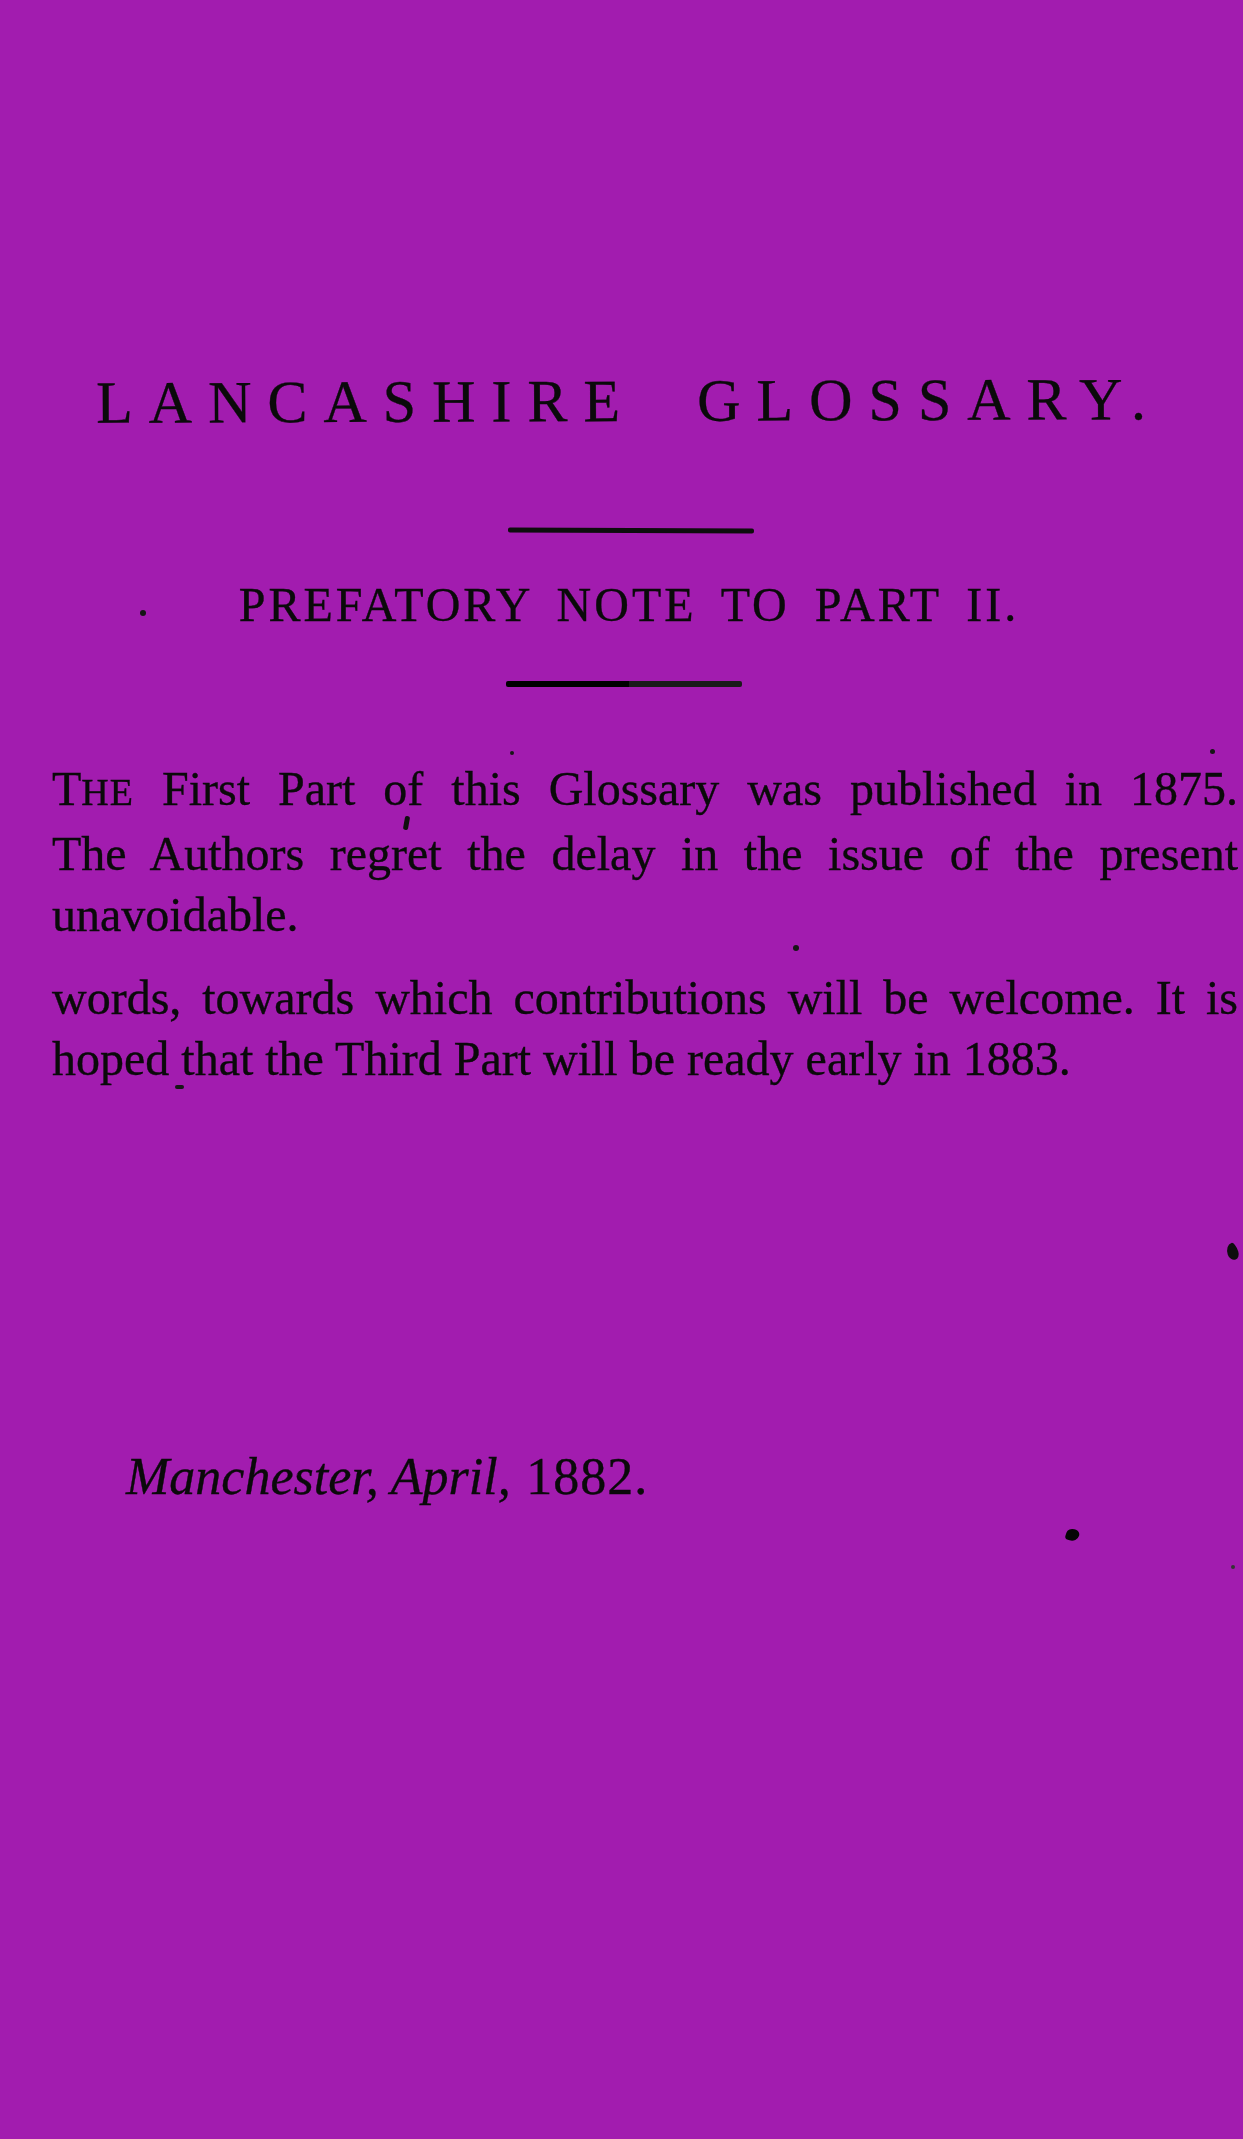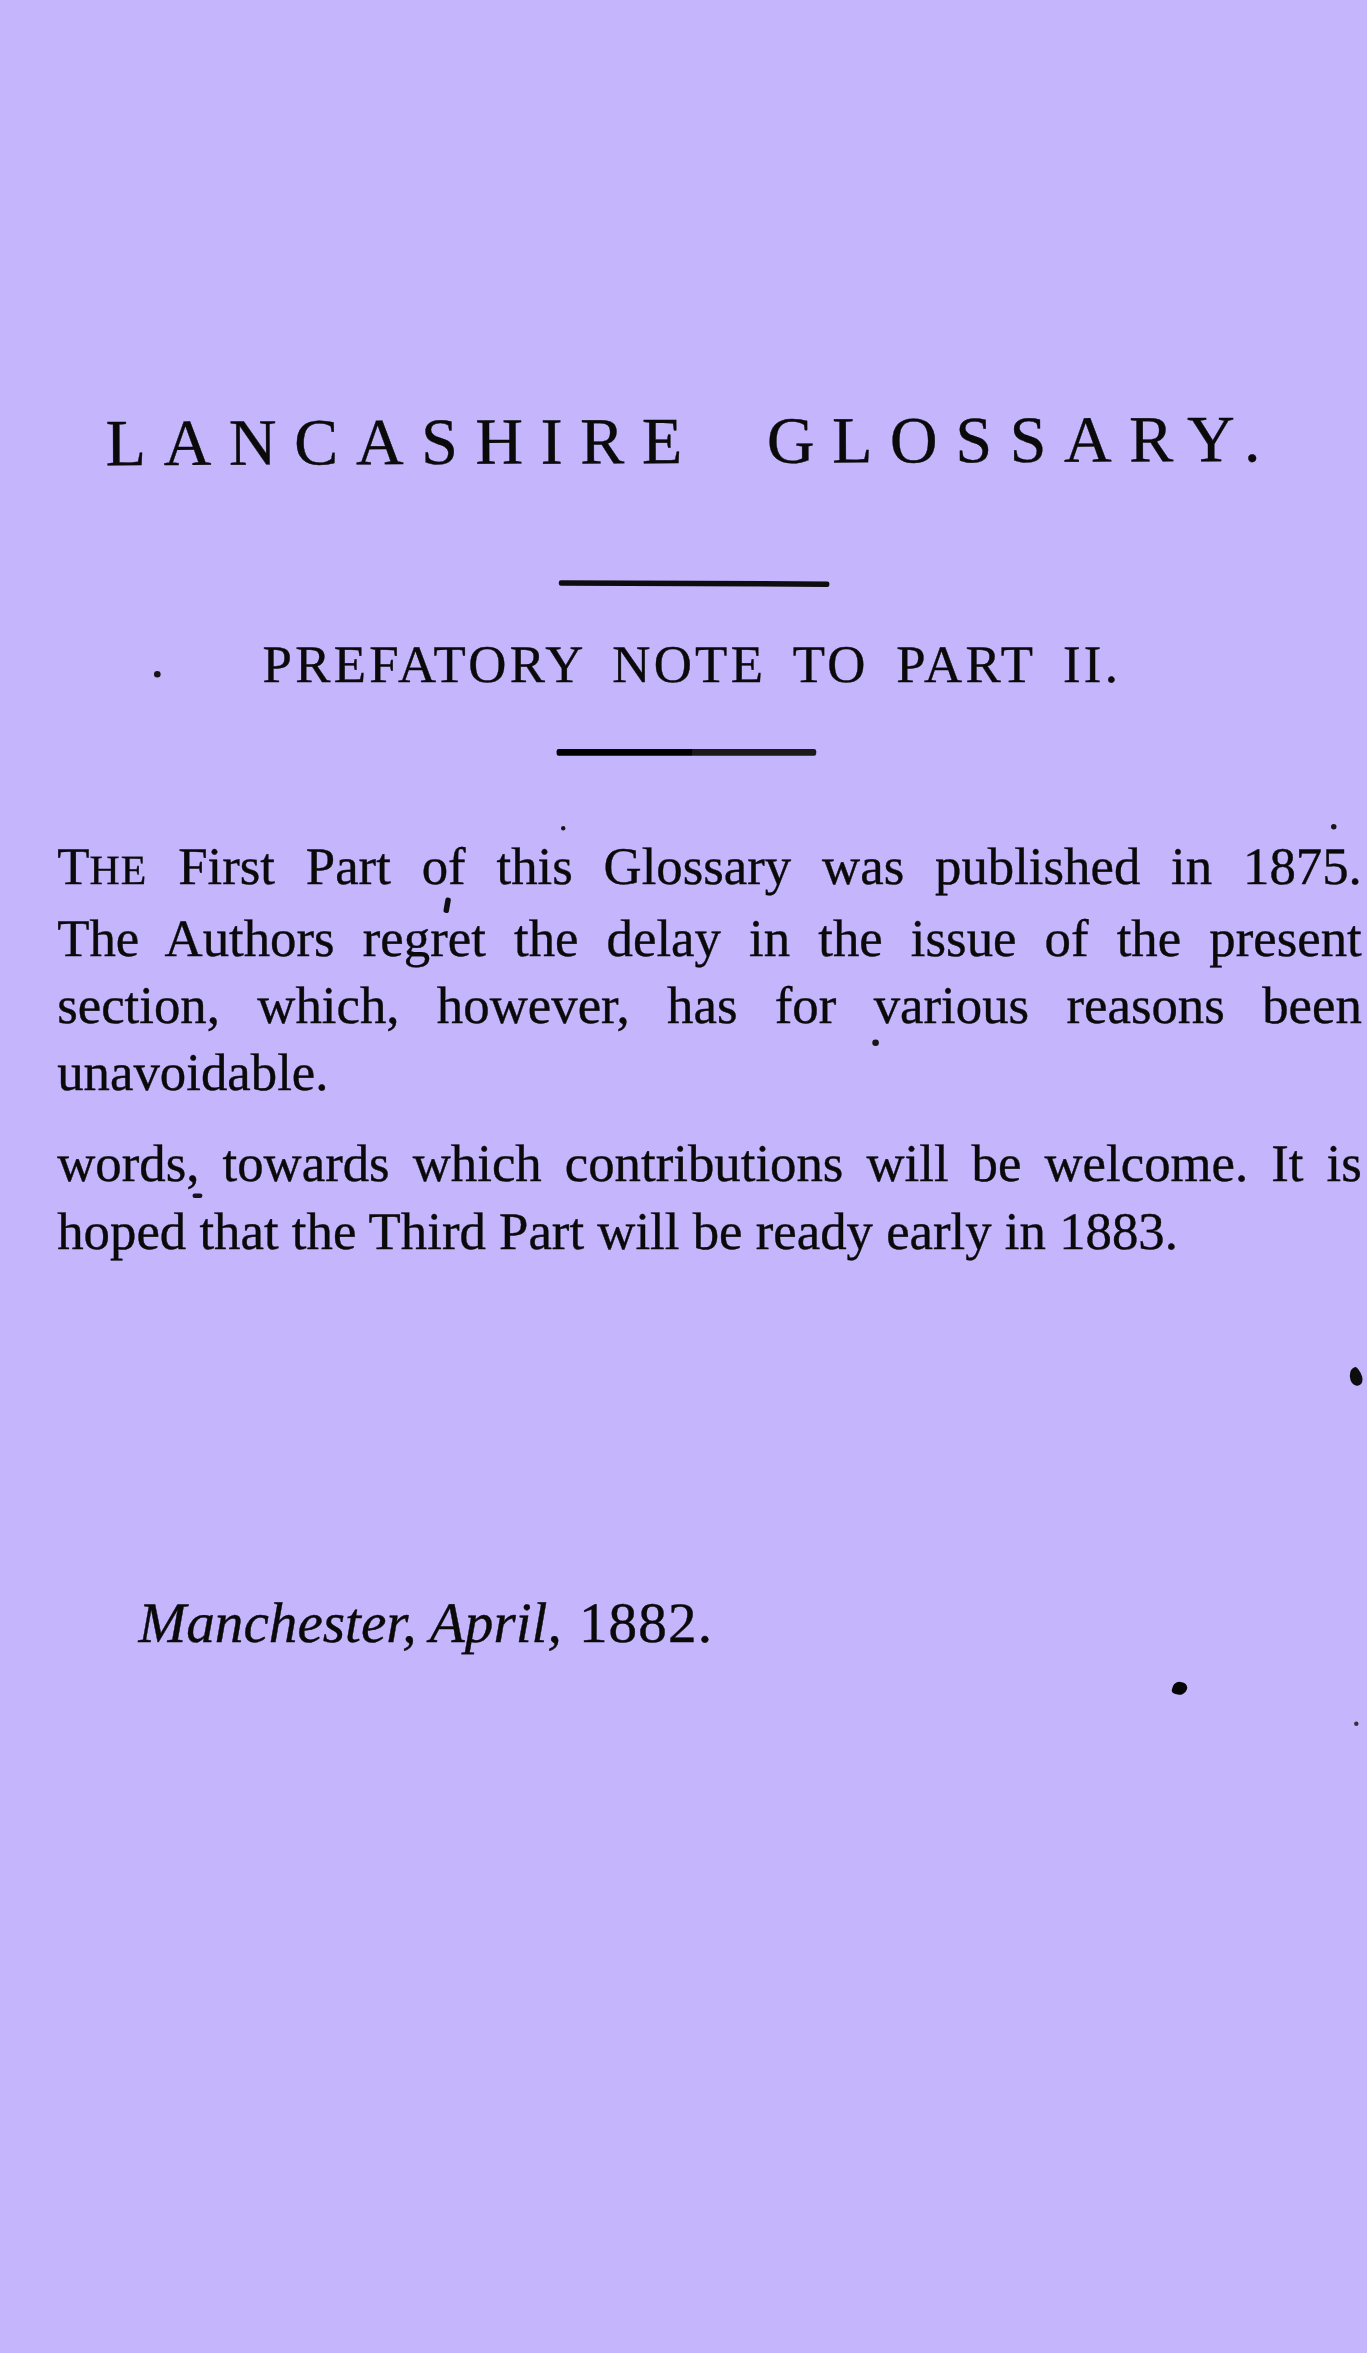--- a/index.html
+++ b/index.html
@@ -1,19 +1,19 @@
 <!DOCTYPE html>
 <html><head>
 <meta charset="utf-8">
 <style>
   html,body{margin:0;padding:0;background:#ffffff;}
   .page{
     position:relative;
     width:1243px;height:2139px;
-    background:#c4b5fd;
+    background:#a21caf;
     overflow:hidden;
     font-family:"Liberation Serif", serif;
     color:#0a0a0a;
   }
   .ink{ -webkit-text-stroke:0.35px #0a0a0a; }
 
   
   .title{
     position:absolute; left:36px; top:366px; width:1186px;
     text-align:center; white-space:nowrap;
@@ -79,21 +79,20 @@
   <div class="rule rule-1"></div>
 
   <div class="heading ink">PREFATORY NOTE TO PART II.</div>
 
   <div class="rule rule-2"></div>
 
   <div class="bodytext ink">
     <div class="para-1">
       <div class="jline"><span>T</span><span class="sc">HE</span><span> First Part of this Glossary was published in 1875.</span></div>
       <div class="jline">The Authors regret the delay in the issue of the present</div>
-      <div class="jline">section, which, however, has for various reasons been</div>
       <div class="endline">unavoidable.</div>
     </div>
     <div class="para-2">
       <div class="jline">words, towards which contributions will be welcome.  It is</div>
       <div class="endline">hoped that the Third Part will be ready early in 1883.</div>
     </div>
   </div>
 
   <div class="dateline ink">
     <span class="place">Manchester, April,</span><span class="year">1882.</span>

